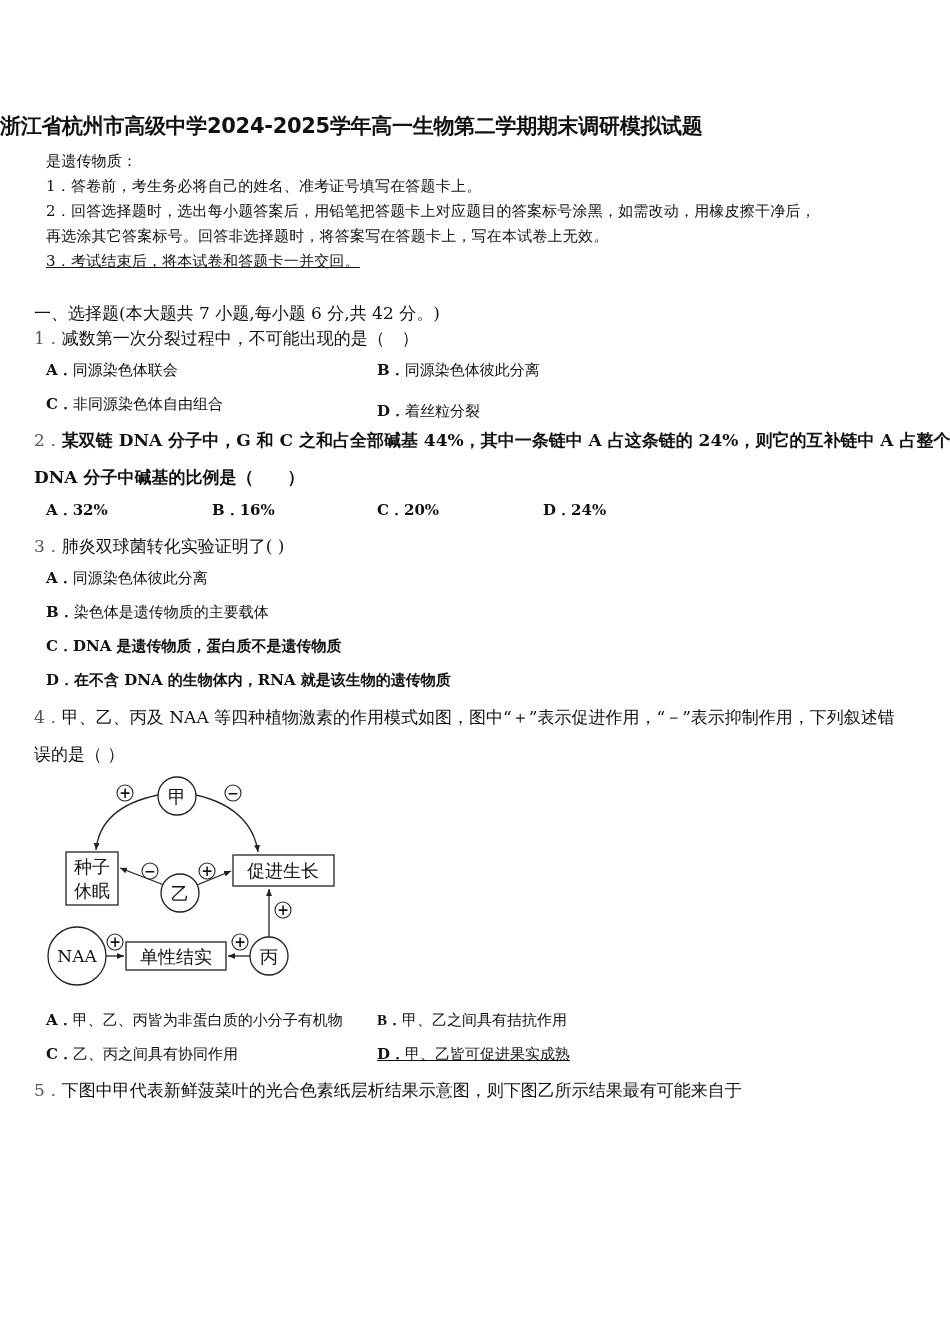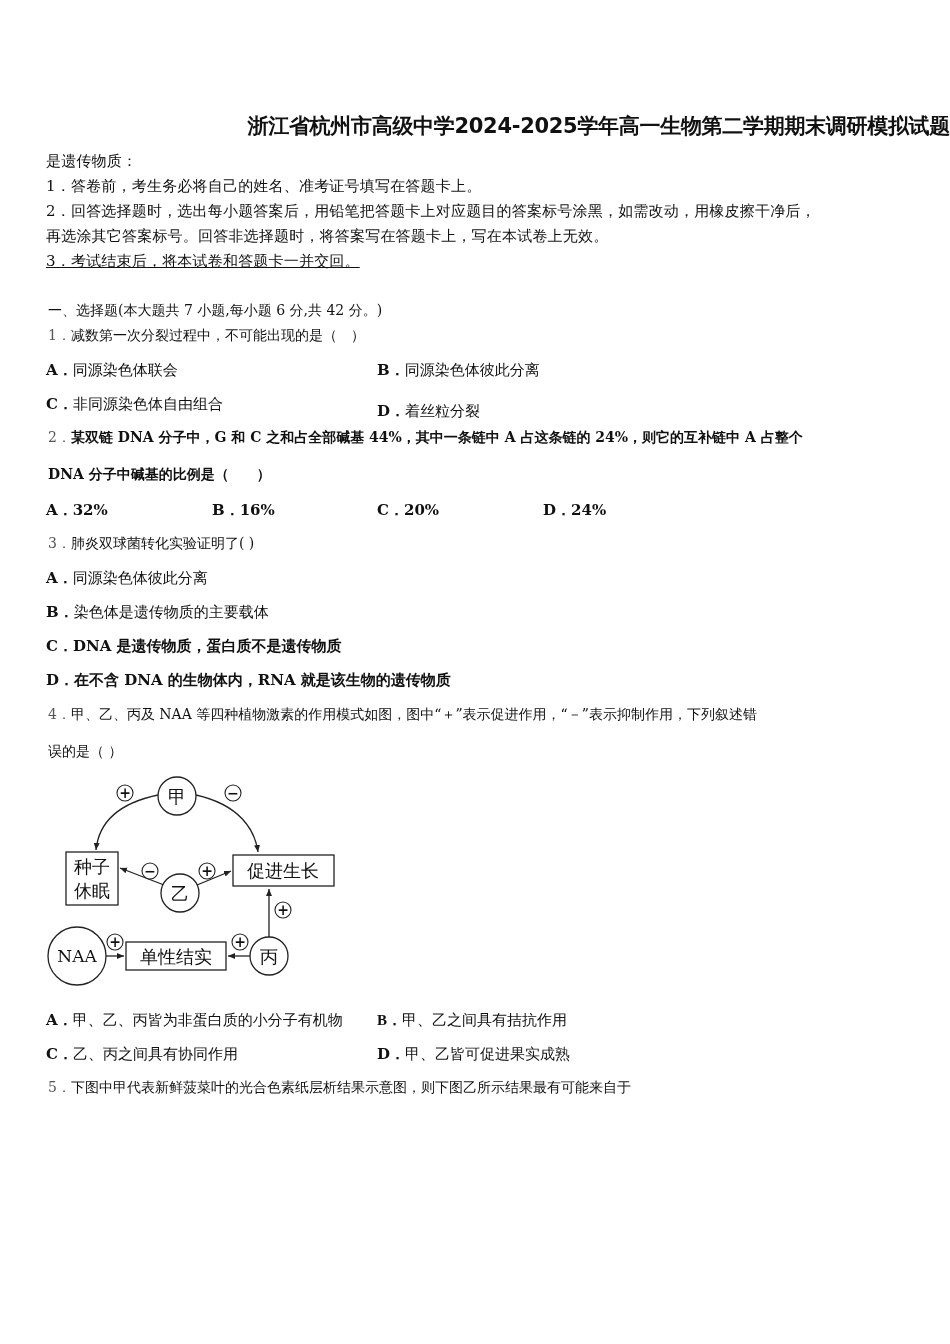--- a/index.html
+++ b/index.html
@@ -3,26 +3,26 @@
 <meta charset="utf-8">
 <style>
   html, body { margin: 0; padding: 0; background: #ffffff; }
   body {
     width: 950px; height: 1344px; position: relative; overflow: hidden;
     font-family: "DejaVu Serif", "Liberation Serif", serif;
     color: #111;
   }
   .abs { position: absolute; white-space: nowrap; }
   .title {
-    left: 0; width: 950px; top: 112px; text-align: right;
+    left: 0; width: 950px; top: 112px; text-align: left;
     font-family: "DejaVu Sans", "Liberation Sans", sans-serif;
     font-weight: bold; font-size: 21px; letter-spacing: -0.3px; color: #111;
   }
   .note { font-size: 15px; left: 46px; letter-spacing: 0.2px; }
-  .q { font-size: 14px; left: 48px; }
+  .q { font-size: 17px; left: 34px; }
   .q .num { color: #555; }
   .opt { font-size: 15px; }
   .opt .lt { font-weight: bold; }
   .bold-latin { font-weight: bold; text-align: right; }
   svg text { font-family: "DejaVu Serif", "Liberation Serif", serif; }
 </style>
 </head>
 <body>
 
 <div class="abs title">浙江省杭州市高级中学2024-2025学年高一生物第二学期期末调研模拟试题</div>
@@ -158,19 +158,19 @@
 
 <div class="abs opt" style="top:1011px; left:46px;">
   <span class="lt">A．</span><span>甲、乙、丙皆为非蛋白质的小分子有机物</span>
 </div>
 <div class="abs opt" style="top:1011px; left:377px;font-family:Liberation Serif, serif;">
   <span class="lt">B．</span><span>甲、乙之间具有拮抗作用</span>
 </div>
 <div class="abs opt" style="top:1045px; left:46px;text-align:center;">
   <span class="lt">C．</span><span>乙、丙之间具有协同作用</span>
 </div>
-<div class="abs opt" style="top:1045px; left:377px;">
+<div class="abs opt" style="top:1045px; left:377px;text-decoration:underline;">
   <span class="lt">D．</span><span>甲、乙皆可促进果实成熟</span>
 </div>
 
 <div class="abs q" style="top:1079px;">
   <span class="num">5．</span><span>下图中甲代表新鲜菠菜叶的光合色素纸层析结果示意图，则下图乙所示结果最有可能来自于</span>
 </div>
 
 </body></html>

